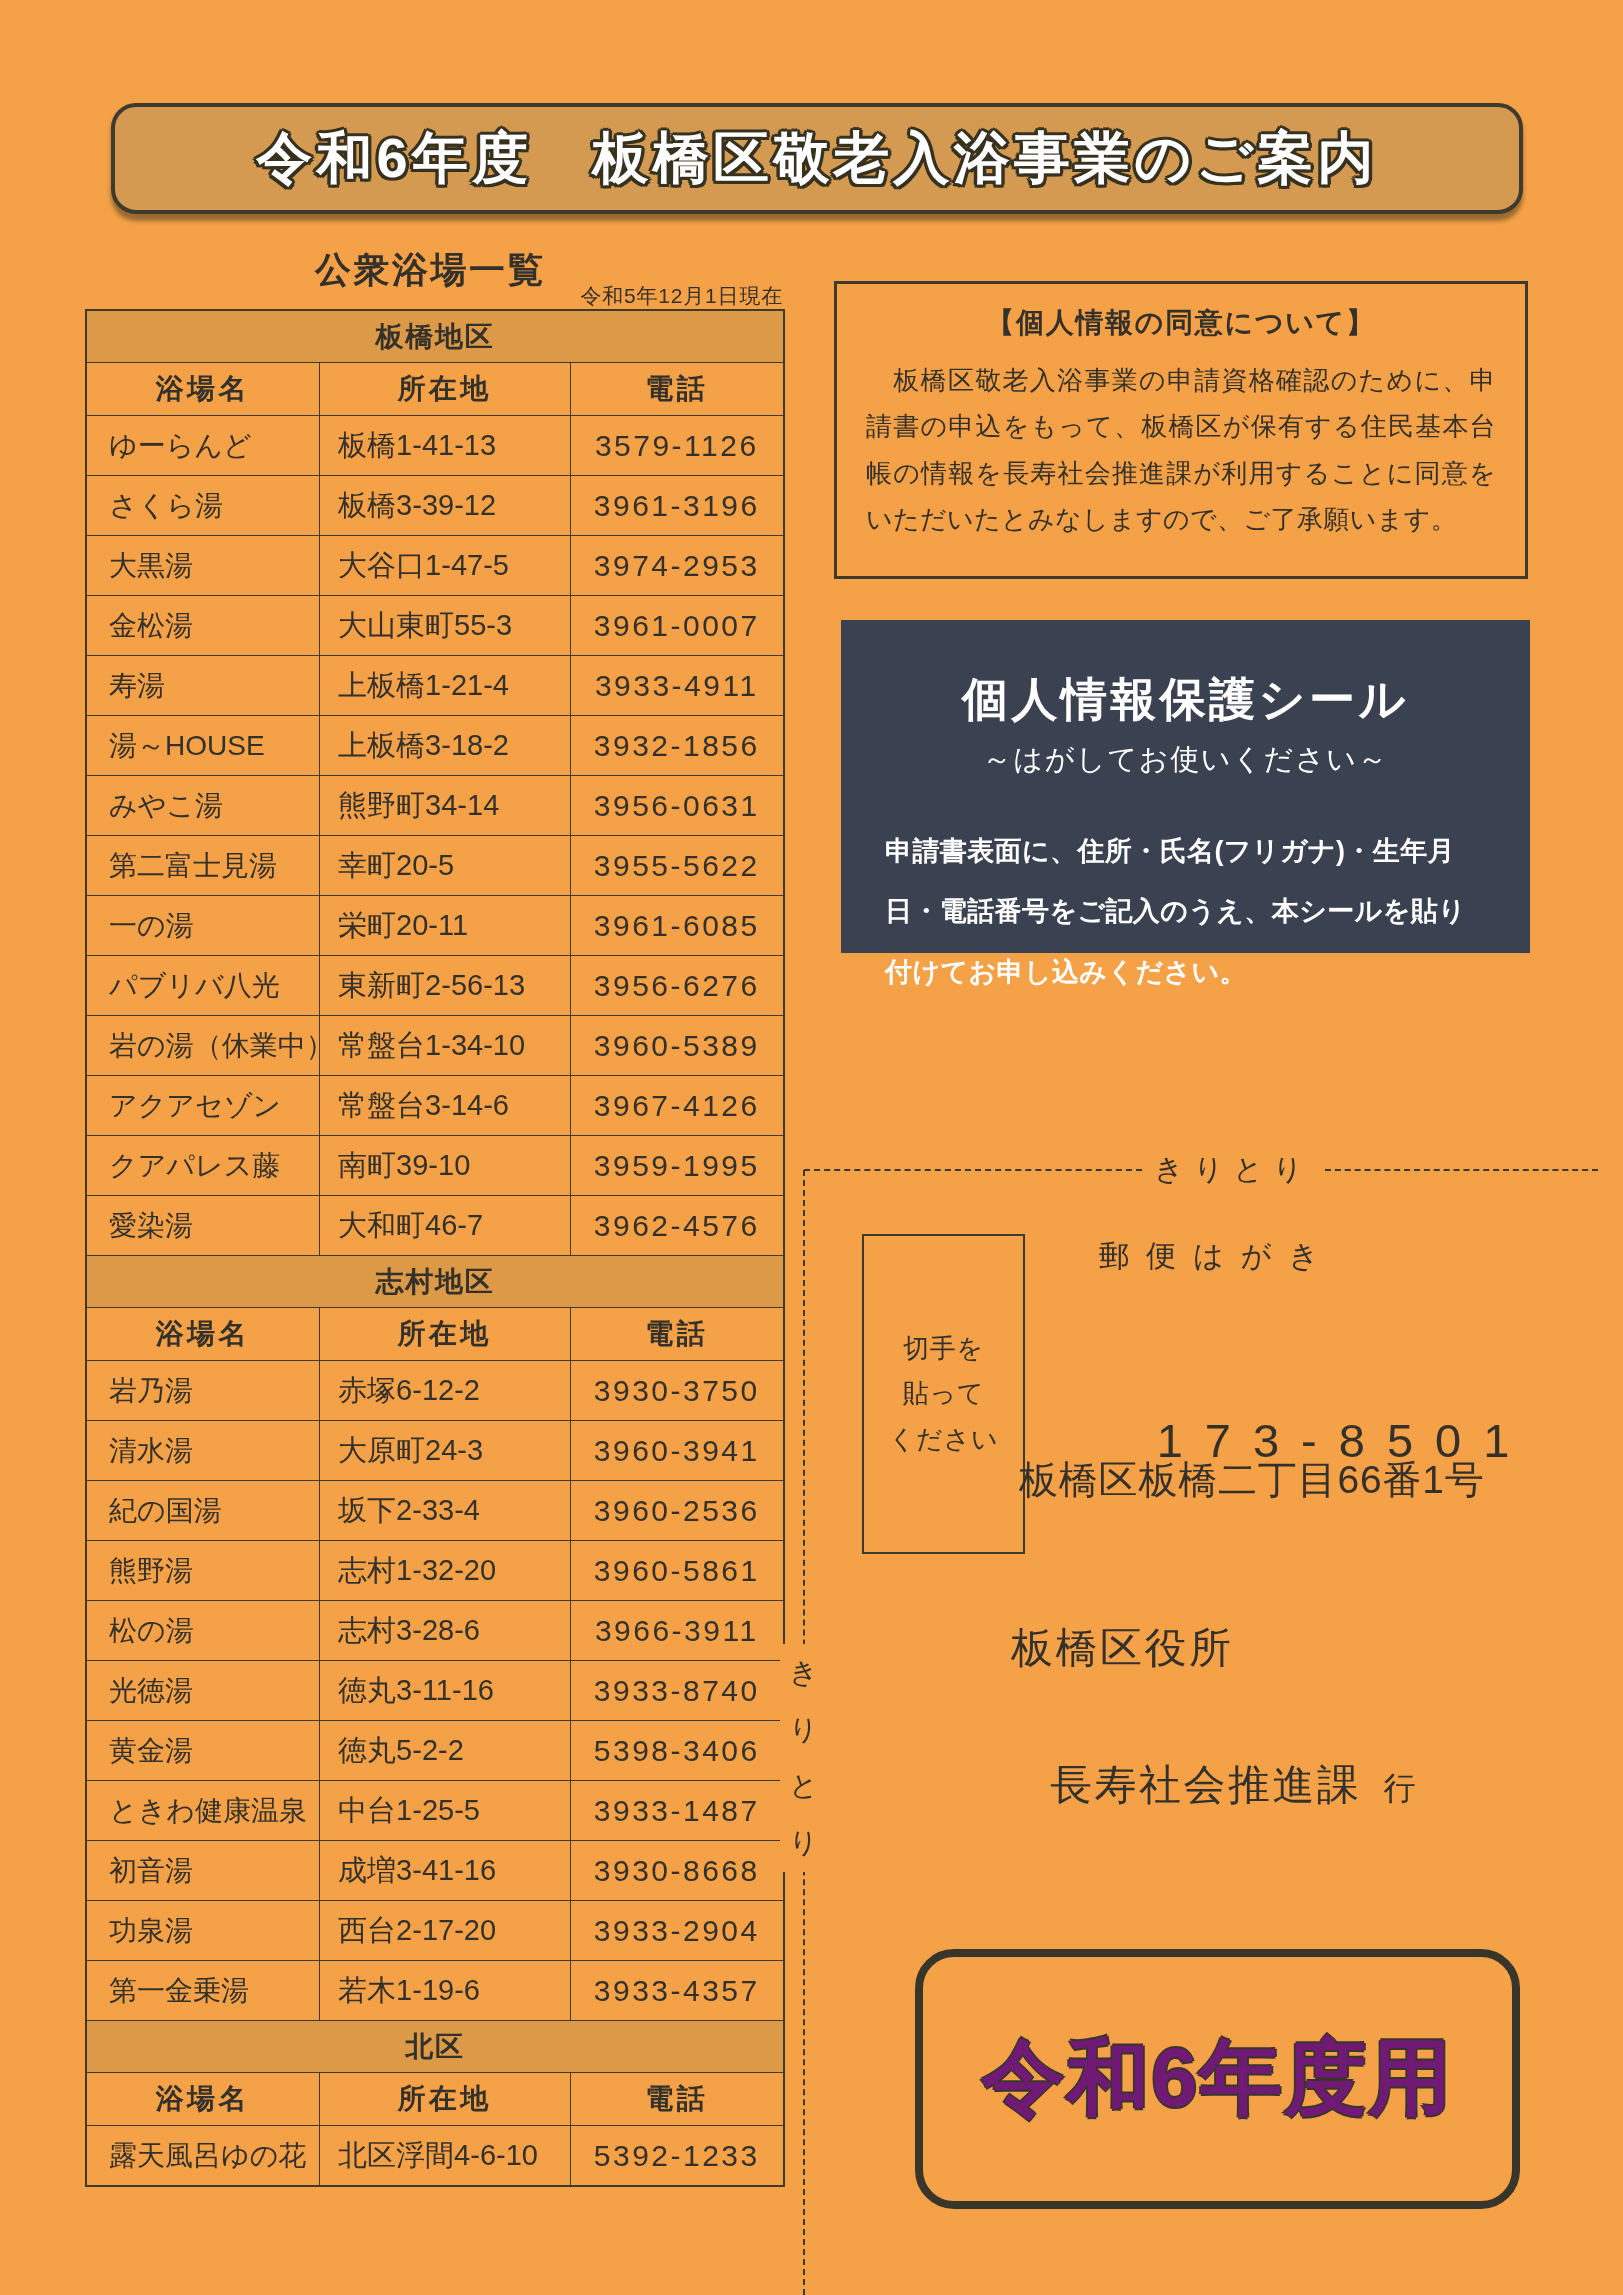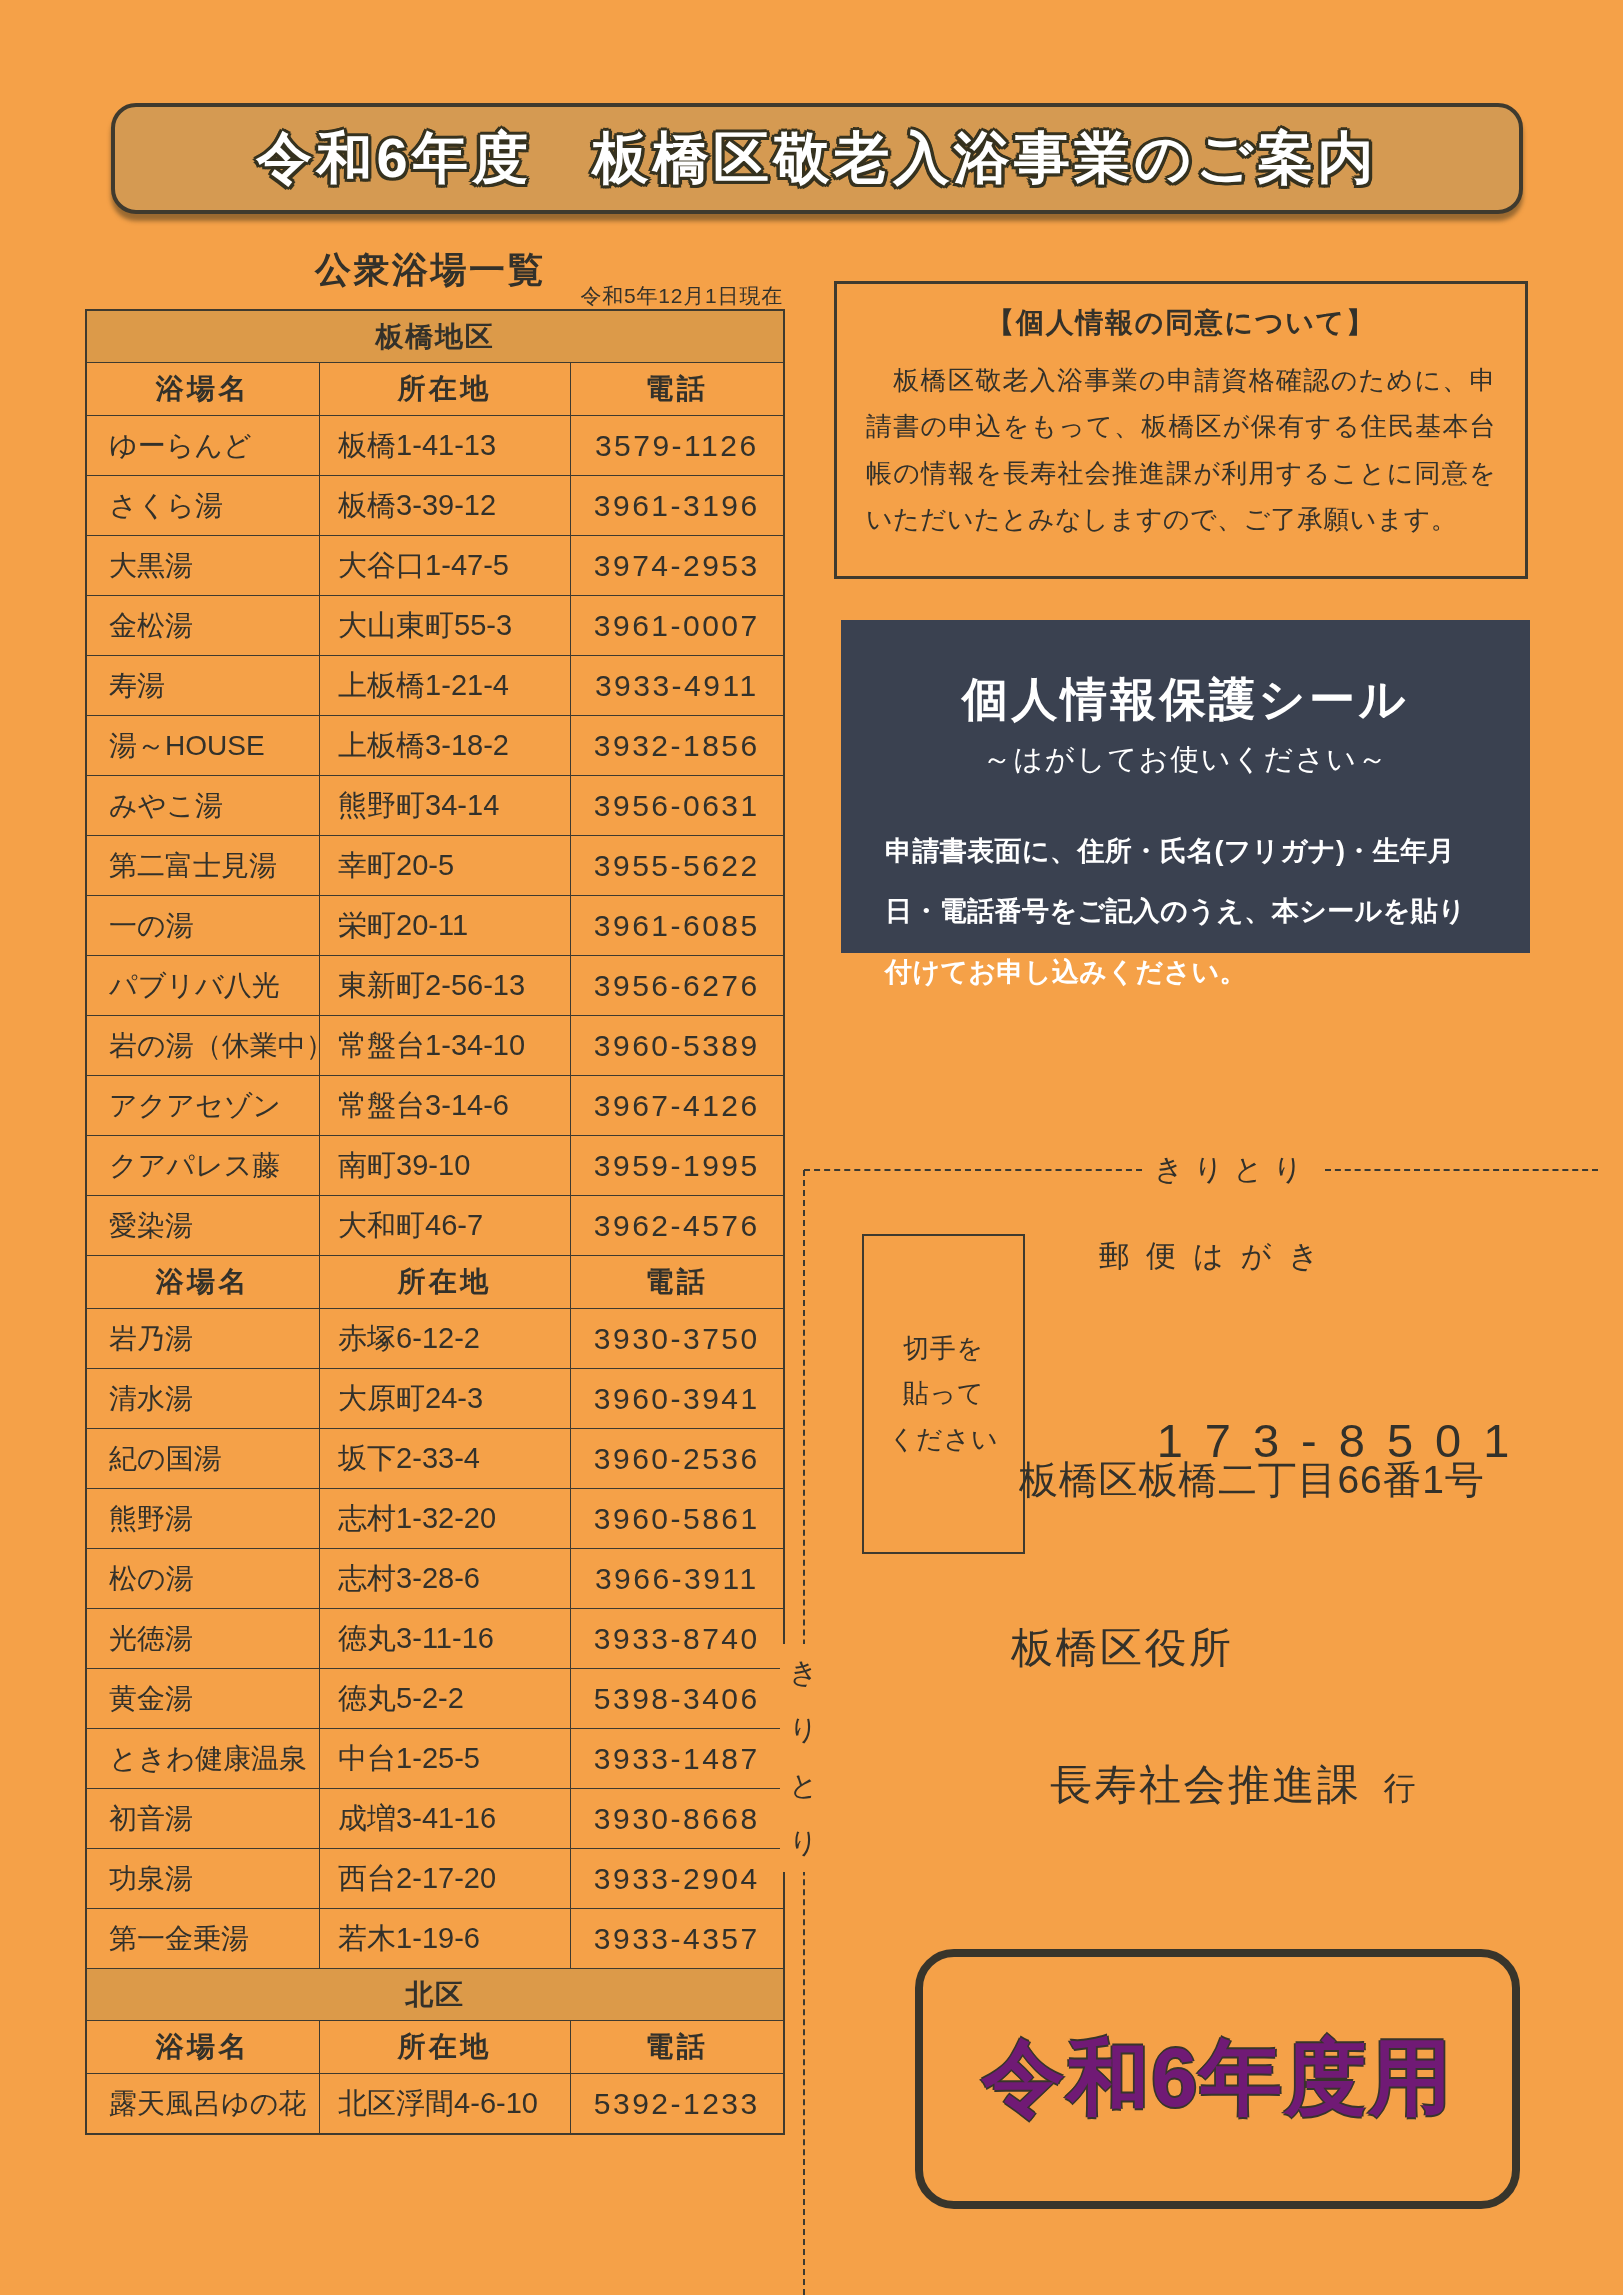--- a/index.html
+++ b/index.html
@@ -218,20 +218,23 @@
         <tr>
           <td class="c-name">クアパレス藤</td>
           <td class="c-addr">南町39-10</td>
           <td class="c-tel">3959-1995</td>
         </tr>
         <tr>
           <td class="c-name">愛染湯</td>
           <td class="c-addr">大和町46-7</td>
           <td class="c-tel">3962-4576</td>
         </tr>
+        <tr class="band">
+          <td colspan="3">志村地区</td>
+        </tr>
         <tr class="head">
           <td>浴場名</td>
           <td>所在地</td>
           <td>電話</td>
         </tr>
         <tr>
           <td class="c-name">岩乃湯</td>
           <td class="c-addr">赤塚6-12-2</td>
           <td class="c-tel">3930-3750</td>
         </tr>

